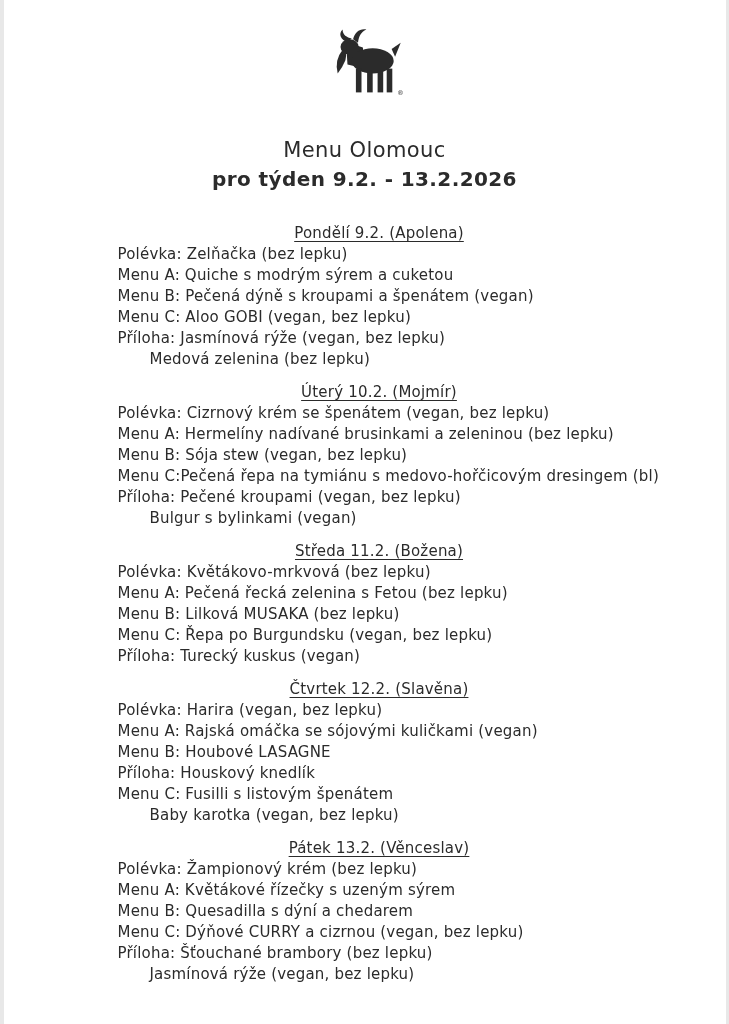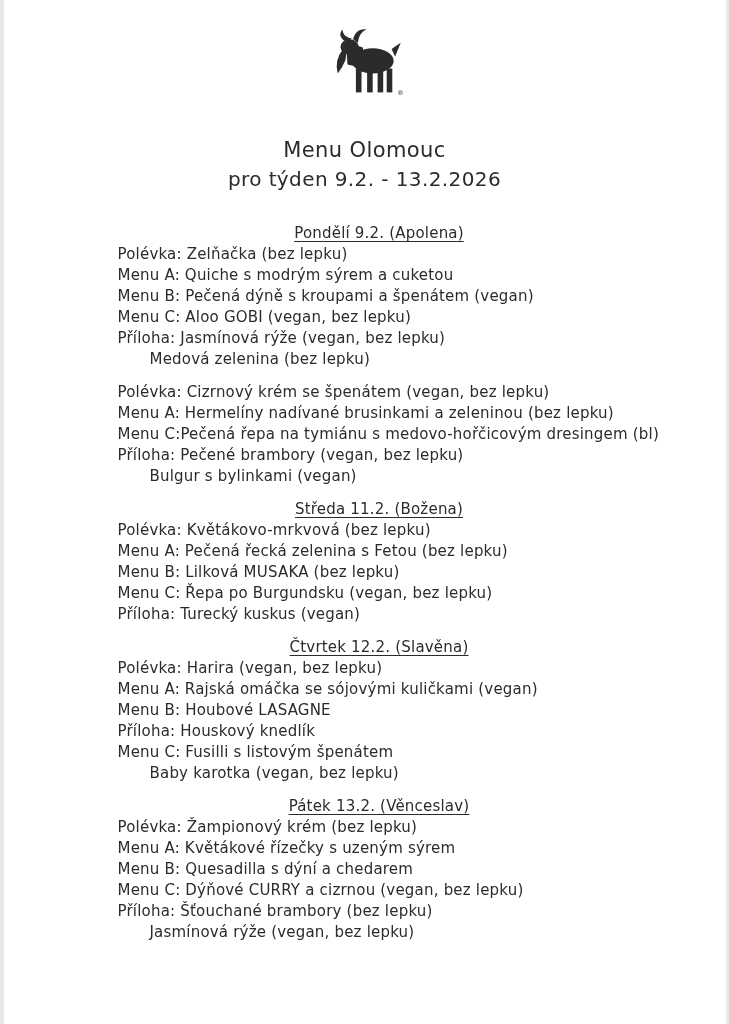--- a/index.html
+++ b/index.html
@@ -20,20 +20,21 @@
   .title {
     font-size: 21px;
     font-weight: normal;
     letter-spacing: 0.4px;
     margin-top: 36px;
   }
   .subtitle {
     font-size: 20px;
     letter-spacing: 0.4px;
     margin-top: 5px;
+    font-weight: bold;
   }
   main { margin-top: 32px; }
   section.day { margin-bottom: 12px; margin-left: 29px; }
   .day-heading {
     text-align: center;
     text-decoration: underline;
     text-underline-offset: 3px;
     font-size: 15px;
     line-height: 21px;
     letter-spacing: 0.2px;
@@ -86,24 +87,26 @@
       <div class="day-heading">Pondělí 9.2. (Apolena)</div>
       <div class="line">Polévka: Zelňačka (bez lepku)</div>
       <div class="line">Menu A: Quiche s modrým sýrem a cuketou</div>
       <div class="line">Menu B: Pečená dýně s kroupami a špenátem (vegan)</div>
       <div class="line">Menu C: Aloo GOBI (vegan, bez lepku)</div>
       <div class="line">Příloha: Jasmínová rýže (vegan, bez lepku)</div>
       <div class="line indent">Medová zelenina (bez lepku)</div>
     </section>
 
     <section class="day">
+      <div class="day-heading">Úterý 10.2. (Mojmír)</div>
       <div class="line">Polévka: Cizrnový krém se špenátem (vegan, bez lepku)</div>
       <div class="line">Menu A: Hermelíny nadívané brusinkami a zeleninou (bez lepku)</div>
+      <div class="line">Menu B: Sója stew (vegan, bez lepku)</div>
       <div class="line">Menu C:Pečená řepa na tymiánu s medovo-hořčicovým dresingem (bl)</div>
-      <div class="line">Příloha: Pečené brambory (vegan, bez lepku)</div>
+      <div class="line">Příloha: Pečené kroupami (vegan, bez lepku)</div>
       <div class="line indent">Bulgur s bylinkami (vegan)</div>
     </section>
 
     <section class="day">
       <div class="day-heading">Středa 11.2. (Božena)</div>
       <div class="line">Polévka: Květákovo-mrkvová (bez lepku)</div>
       <div class="line">Menu A: Pečená řecká zelenina s Fetou (bez lepku)</div>
       <div class="line">Menu B: Lilková MUSAKA (bez lepku)</div>
       <div class="line">Menu C: Řepa po Burgundsku (vegan, bez lepku)</div>
       <div class="line">Příloha: Turecký kuskus (vegan)</div>

